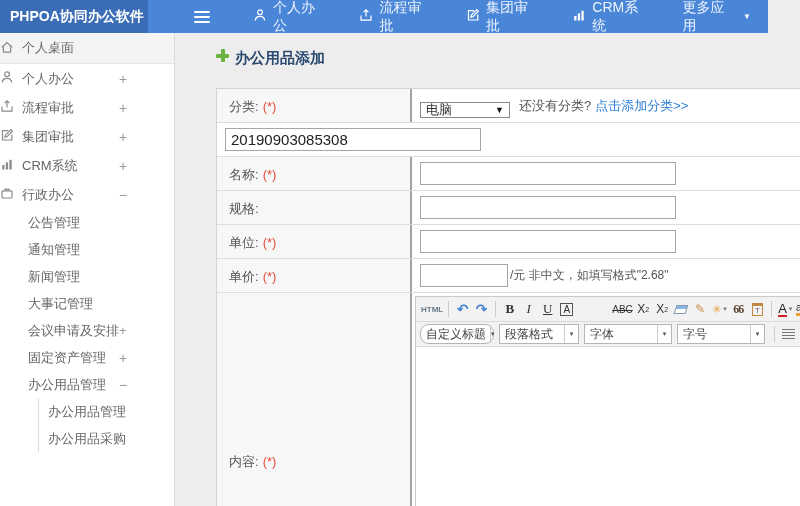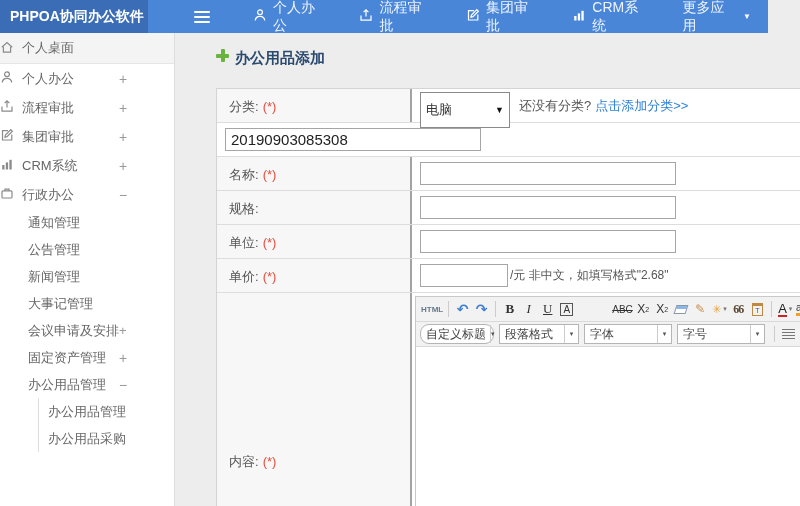--- a/index.html
+++ b/index.html
@@ -51,21 +51,21 @@
     padding:9px 0 0 12px; font-size:13px; color:#555; }
   .fl em { font-style:normal; color:#e74c3c; margin-left:4px; }
   .fv { flex:1; padding:5px 8px; display:flex; align-items:center; min-width:0; }
   .frow.std { height:34px; }
   .frow.content { height:270px; align-items:stretch; }
   .frow.content .fv { padding:3px; display:block; }
 
   input.txt { width:256px; height:23px; border:1px solid #a5a5a5; font-size:15px;
     padding:1px 5px; color:#222; font-family:inherit; }
   input.txt.small { width:88px; }
-  .fakeselect { width:90px; height:36px; border:1px solid #8a8a8a; background:#fff;
+  .fakeselect { width:90px; height:16px; border:1px solid #8a8a8a; background:#fff;
     display:flex; align-items:center; justify-content:space-between;
     font-size:13px; color:#333; padding:0 5px; cursor:pointer;margin-top:8px; }
   .fakeselect .sc { font-size:9px; color:#111; }
   .hint { font-size:13px; color:#555; margin-left:9px; }
   .link { font-size:13px; color:#2f81d8; text-decoration:none; margin-left:4px; cursor:pointer; }
   .suffix { font-size:12px; color:#555; margin-left:2px; white-space:nowrap; }
 
   
   .editor { border:1px solid #c9c9c9; height:100%; display:flex; flex-direction:column; }
   .tbar { background:#f2f2f2; border-bottom:1px solid #d9d9d9; height:25px;
@@ -214,24 +214,24 @@
       <svg width="14" height="14" viewBox="0 0 14 14">
           <rect x="2" y="4.8" width="10" height="7.2" rx="1"></rect>
           <path d="M5 4.8V3.2h4v1.6"></path>
         </svg>
     </span>
     <span>行政办公</span>
     <span class="toggle">−</span>
   </div>
 
   <div class="subitem">
+    <span>公告管理</span>
+  </div>
+  <div class="subitem">
     <span>通知管理</span>
-  </div>
-  <div class="subitem">
-    <span>公告管理</span>
   </div>
   <div class="subitem">
     <span>新闻管理</span>
   </div>
   <div class="subitem">
     <span>大事记管理</span>
   </div>
   <div class="subitem">
     <span>会议申请及安排</span>
     <span style="color:#999;">+</span>

